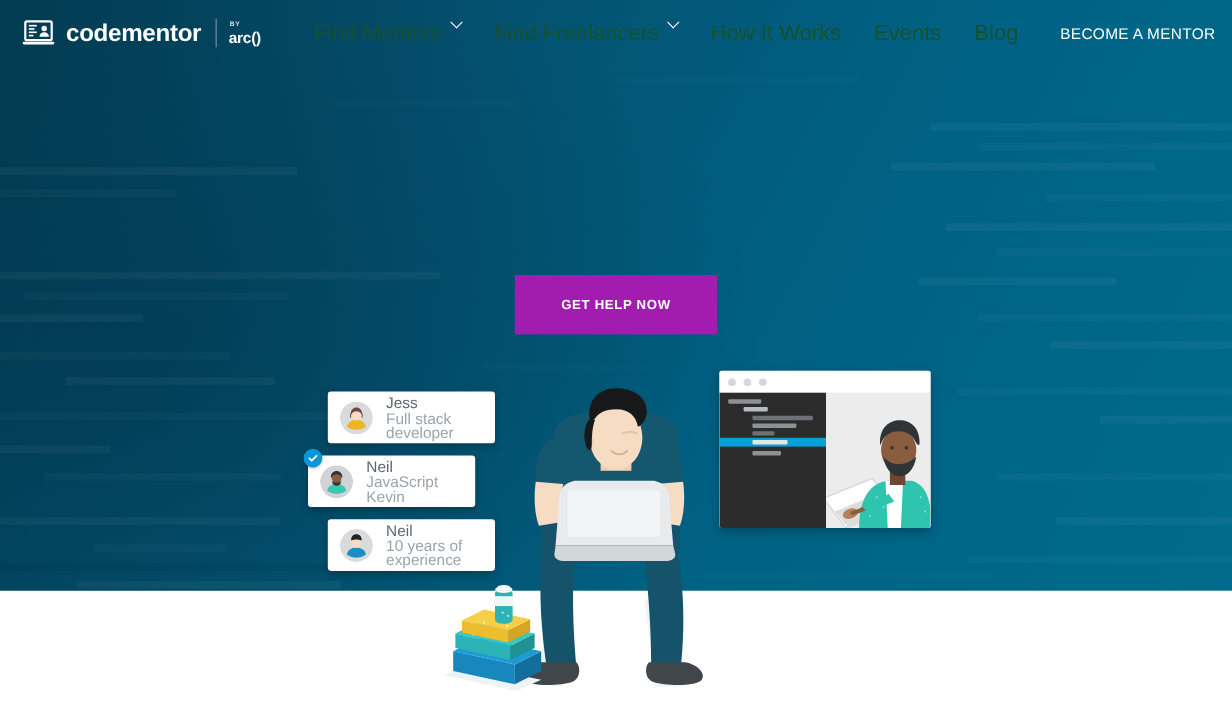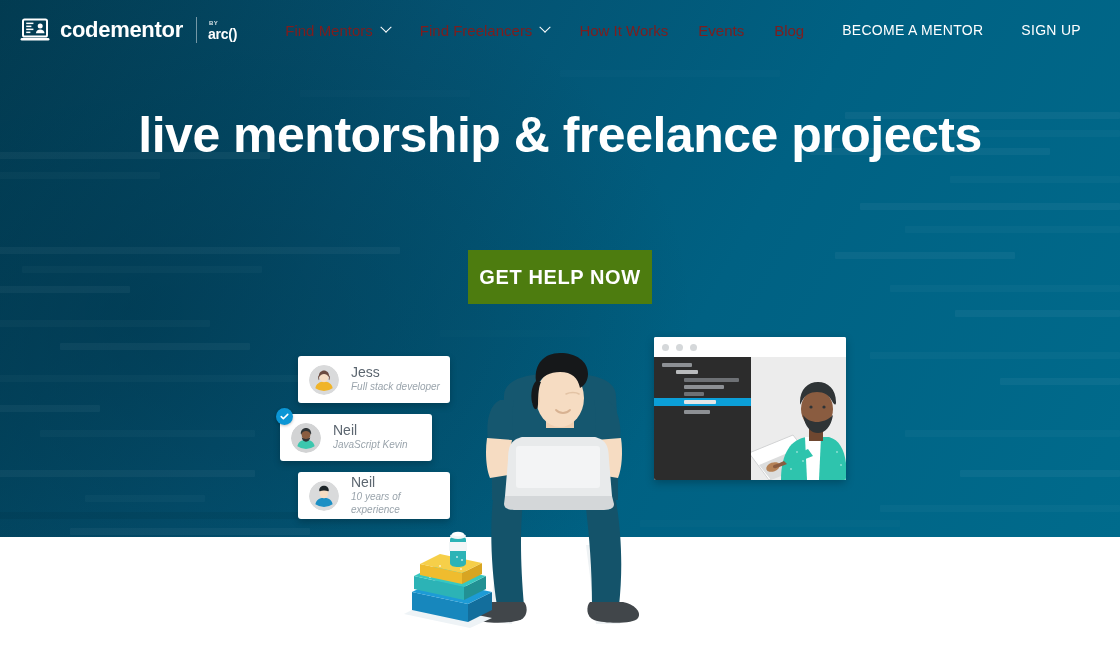--- a/index.html
+++ b/index.html
@@ -62,22 +62,22 @@
   .brand-by .by {
     color: rgba(255,255,255,0.85); font-size: 6px; font-weight: bold;
     letter-spacing: 0.5px; margin-bottom: 1px; margin-left: 1px;
   }
   .brand-by .arc {
     color: #ffffff; font-size: 14px; font-weight: bold; letter-spacing: -0.2px;
   }
 
   .nav-left { display: flex; align-items: center; margin-left: 48px; }
   .nav-link {
-    color: #7f1d1d; font-size: 15px; margin-right: 30px;
-    display: flex; align-items: center; white-space: nowrap; cursor: pointer;
+    color: #14532d; font-size: 20px; margin-right: 30px;
+    display: flex; align-items: flex-start; white-space: nowrap; cursor: pointer;
   }
   .nav-link:last-child { margin-right: 0; }
   .chev {
     display: inline-block; width: 8px; height: 8px;
     border-right: 1.8px solid #fff; border-bottom: 1.8px solid #fff;
     transform: rotate(45deg) translate(-2px,-2px);
     margin-left: 9px;
   }
   .nav-right { display: flex; align-items: center; margin-left: auto; margin-right: 26px; }
   .nav-cta {
@@ -89,22 +89,22 @@
   .hero-title {
     position: absolute; left: 0; top: 104px; width: 1120px;
     text-align: center; color: #ffffff;
     font-size: 50px; font-weight: bold; line-height: 62px;
     letter-spacing: -0.5px; z-index: 30;
   }
   .hero-title span { display: block; }
   .cta {
     position: absolute; left: 468px; top: 250px;
     width: 184px; height: 54px;
-    background: #4d7c0f;
-    color: #ffffff; font-size: 20px; font-weight: bold; letter-spacing: 0.6px;
+    background: #a21caf;
+    color: #ffffff; font-size: 12px; font-weight: bold; letter-spacing: 0.6px;
     display: flex; align-items: center; justify-content: center;
     border: none; cursor: pointer; z-index: 30;
     font-family: "Liberation Sans", sans-serif;
   }
 
   
   .illus { position: absolute; left: 0; top: 0; width: 1120px; height: 652px; z-index: 20; pointer-events: none; }
 
   
   .cards { position: absolute; left: 276px; top: 356px; width: 180px; z-index: 25; }
@@ -112,21 +112,21 @@
     position: absolute;
     background: #ffffff;
     border-radius: 3px;
     box-shadow: 0 3px 7px rgba(0,0,0,0.22);
     display: flex; align-items: center;
     padding-left: 11px;
   }
   .mcard .av { width: 30px; height: 30px; border-radius: 50%; flex: none; }
   .mcard .txt { margin-left: 12px; }
   .mcard .nm { color: #5c6670; font-size: 14px; line-height: 13px; }
-  .mcard .rl { color: #9aa4ac; font-size: 10px; line-height: 13px; margin-top: 1px; font-style: italic; }
+  .mcard .rl { color: #9aa4ac; font-size: 14px; line-height: 13px; margin-top: 1px; }
   .badge {
     position: absolute; width: 17px; height: 17px; border-radius: 50%;
     background: #0b96d5; display: flex; align-items: center; justify-content: center;
     z-index: 28; box-shadow: 0 1px 3px rgba(0,0,0,0.25);
   }
 
   
   .winbox {
     position: absolute; left: 654px; top: 337px; width: 192px; height: 143px;
     background: #ffffff; border-radius: 2px;
@@ -228,21 +228,20 @@
     </div>
 
     <div class="nav-right">
       <a class="nav-cta">BECOME A MENTOR</a>
       <a class="nav-cta">SIGN UP</a>
       <a class="nav-cta">LOG IN</a>
     </div>
   </nav>
 
   <h1 class="hero-title">
-    <span>live mentorship &amp; freelance projects</span>
   </h1>
 
   <button class="cta">GET HELP NOW</button>
 
   <div class="cards">
 
     <div class="mcard" style="left:22px; top:0px; width:152px; height:47px;">
       <svg class="av" viewBox="0 0 30 30">
         <circle cx="15" cy="15" r="15" fill="#d9dadb"></circle>
         <path d="M15 16.6c4.6 0 8.2 2.8 8.6 6.6A15 15 0 016.4 23.2c.4-3.8 4-6.6 8.6-6.6z" fill="#f0b429"></path>

